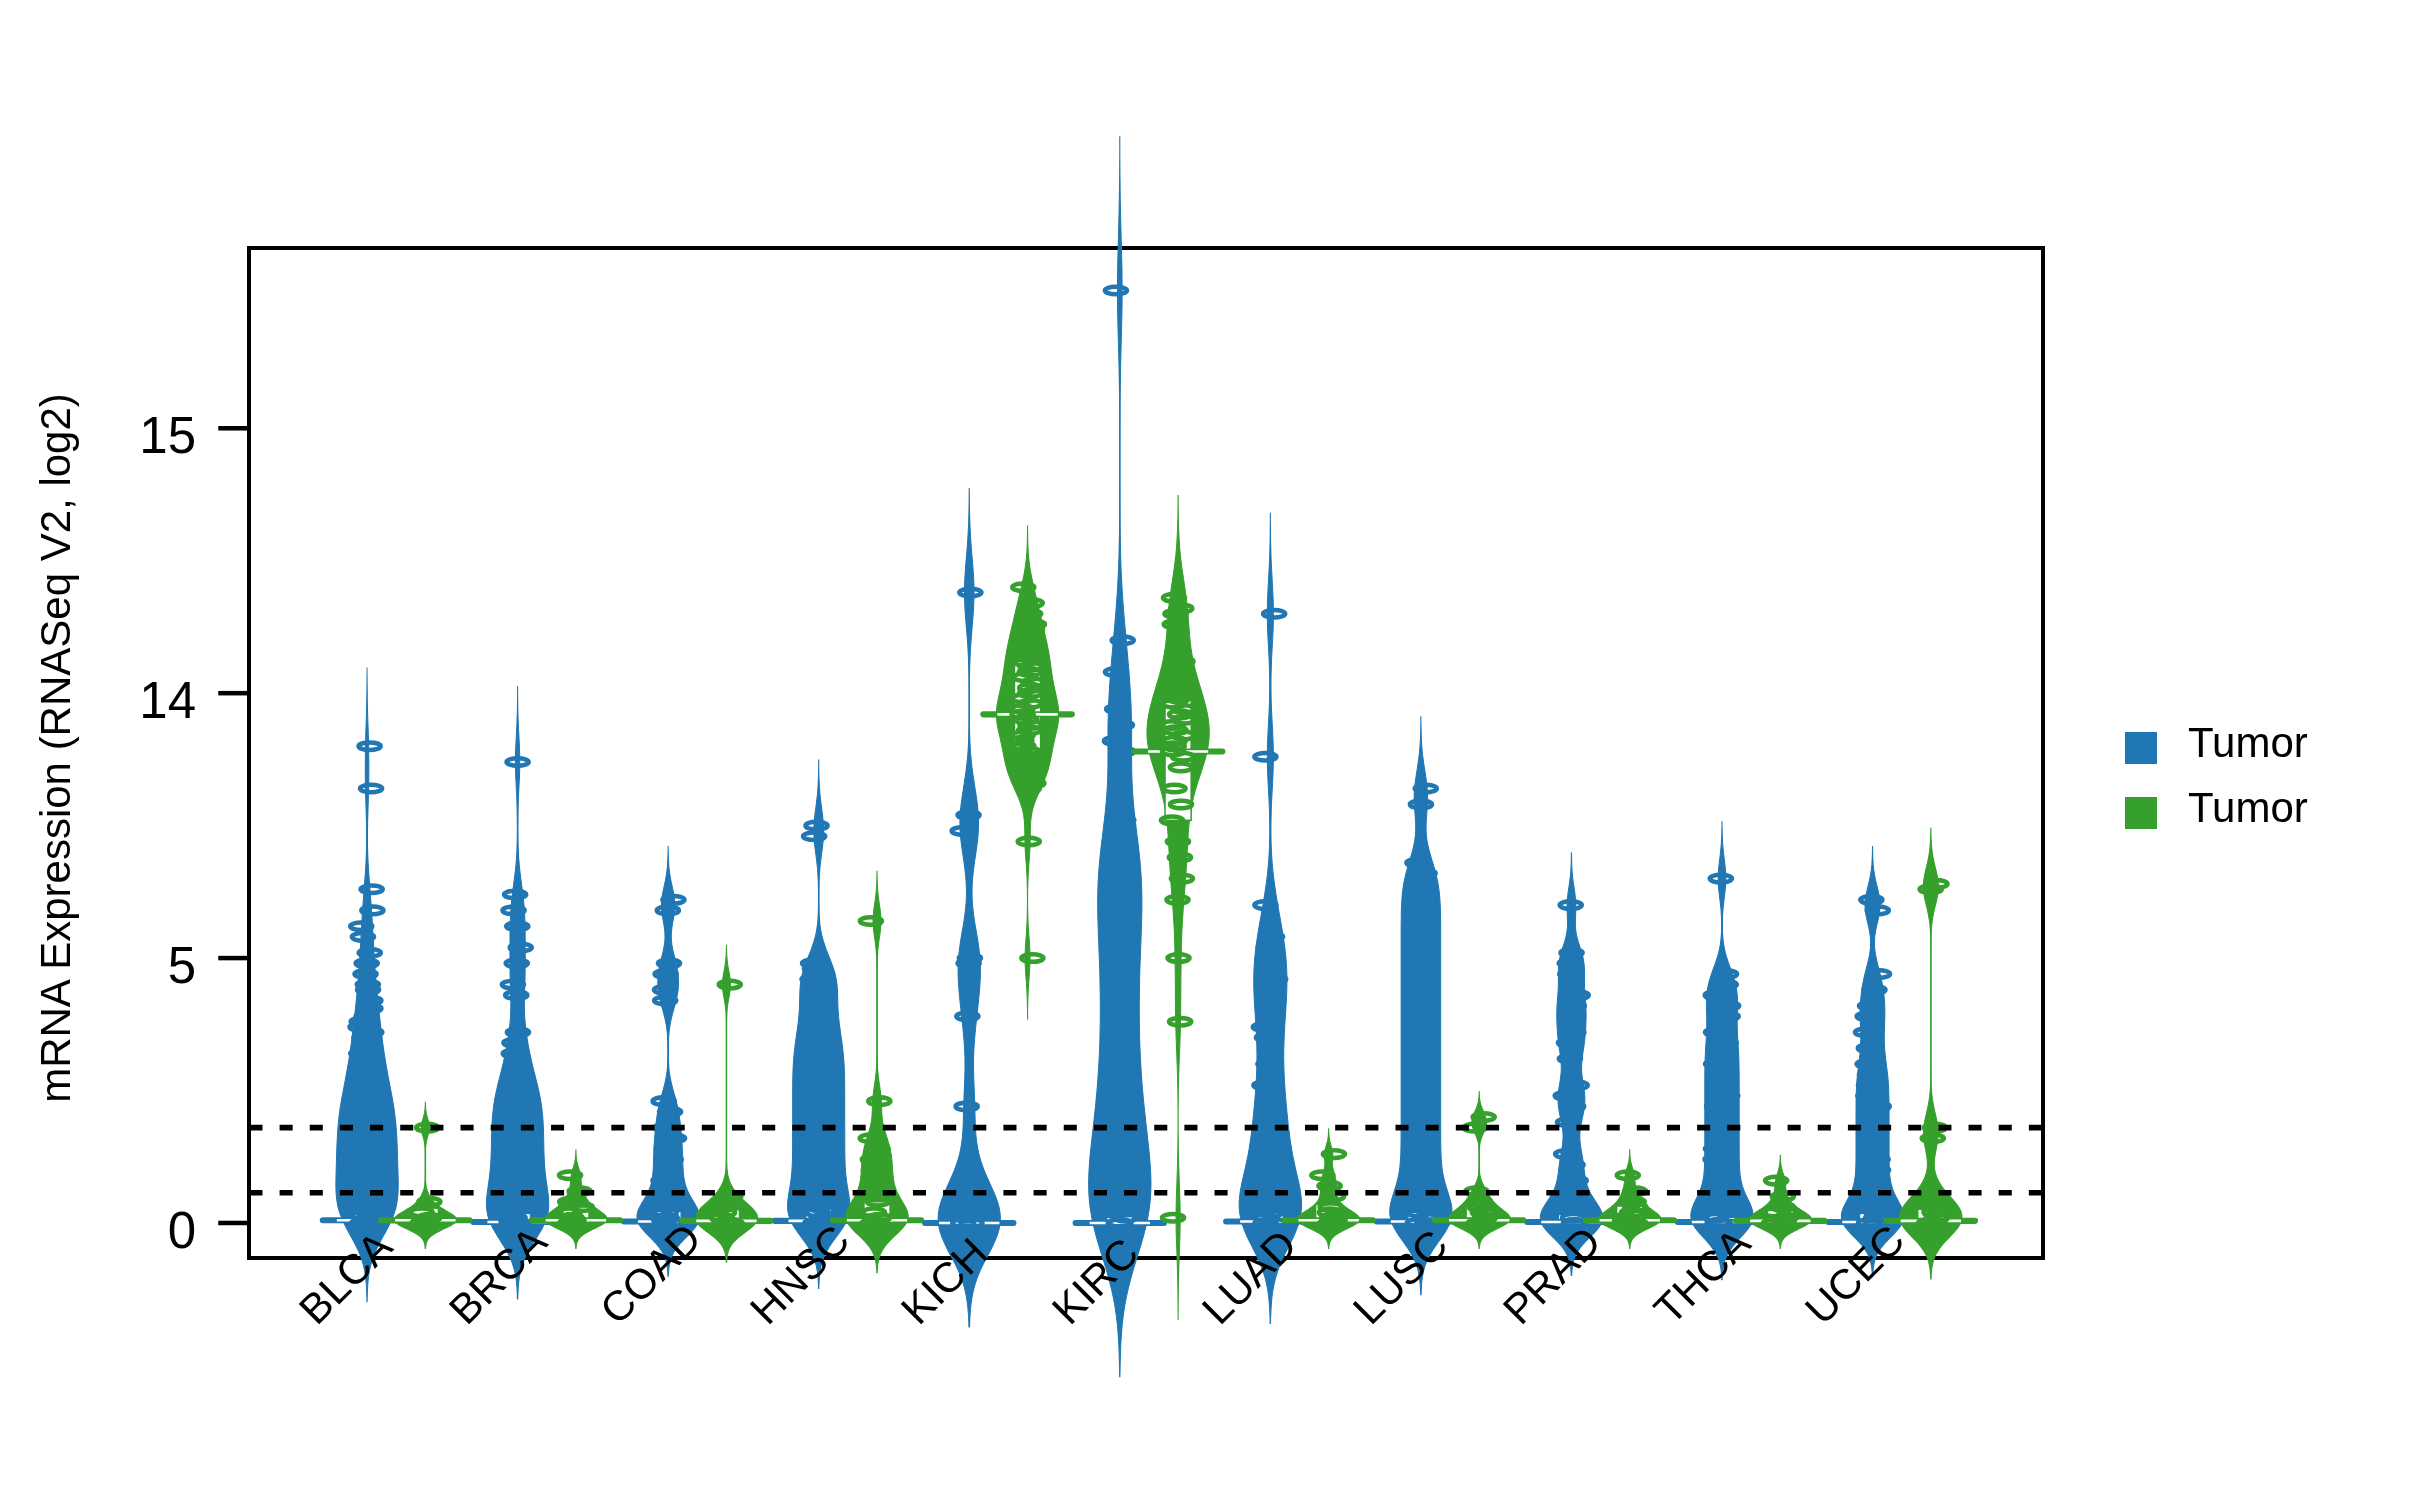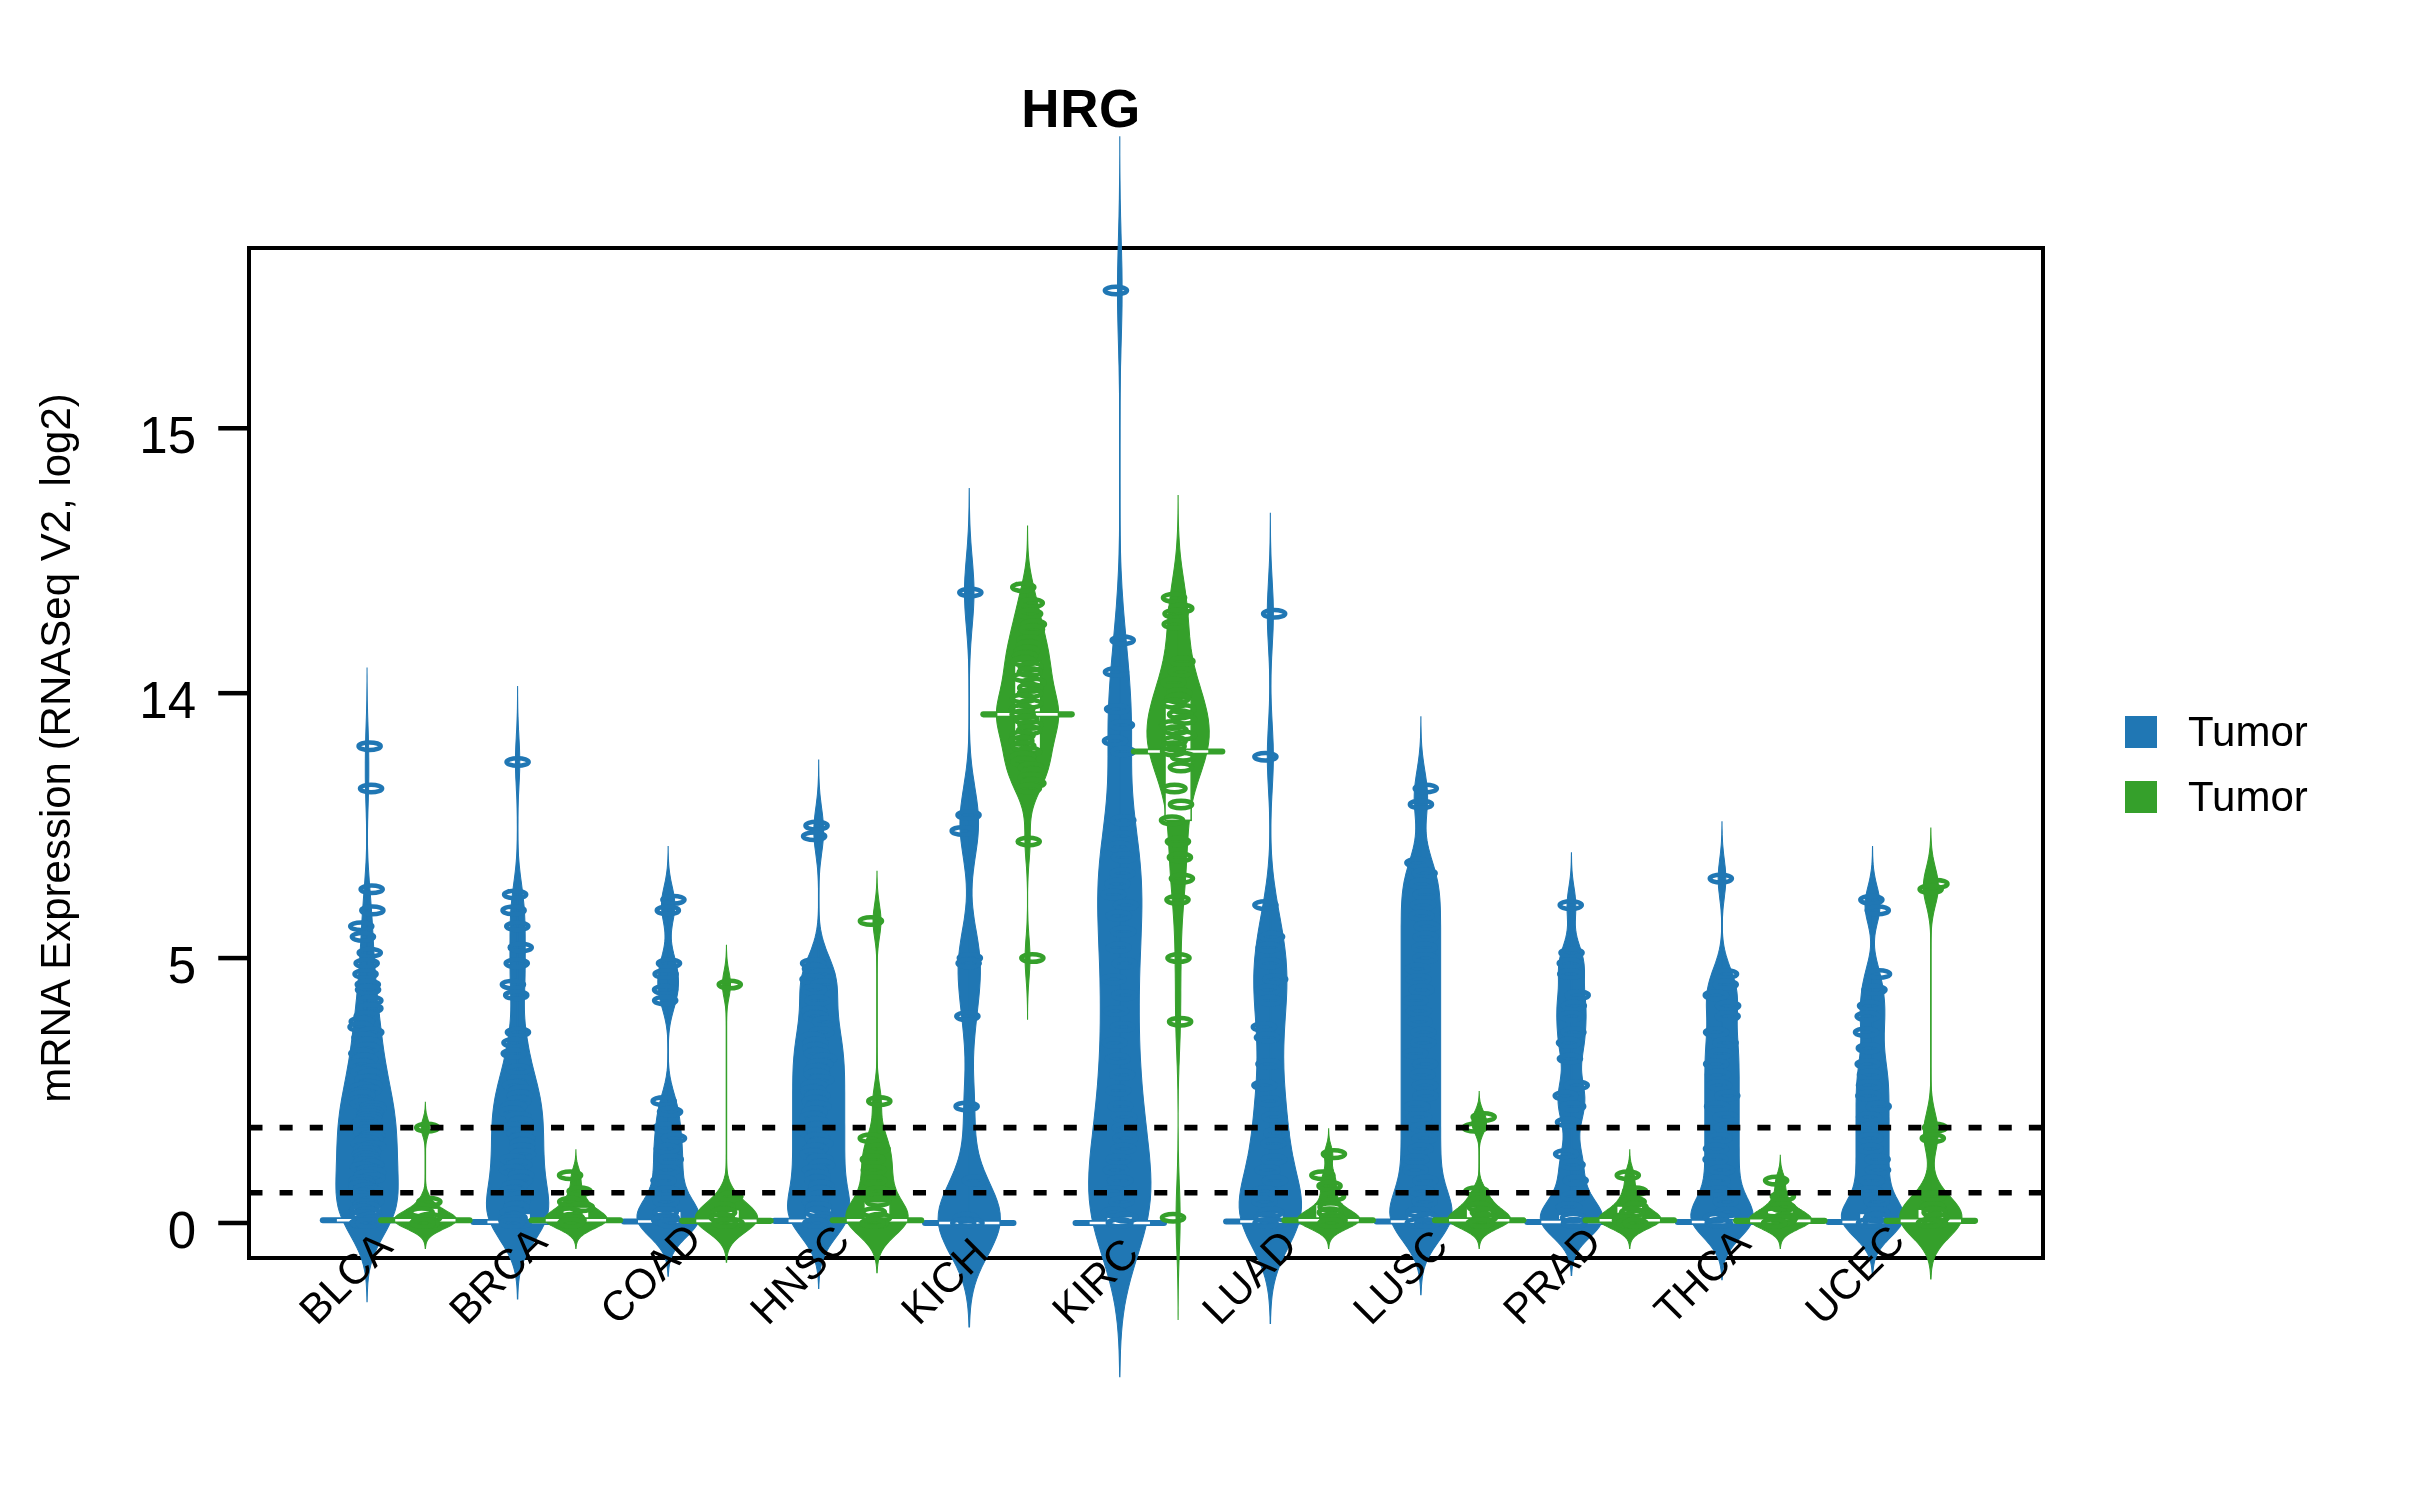--- a/index.html
+++ b/index.html
@@ -24,30 +24,29 @@
     position:absolute;left:-397px;top:724px;width:905px;text-align:center;
     font-size:42px;transform:rotate(-90deg);transform-origin:center center;
     white-space:nowrap;
   }
   .ytick-text{position:absolute;font-size:51px;text-align:right;width:80px;}
   .xtick-text{position:absolute;font-size:42px;white-space:nowrap;
               transform:rotate(-45deg);transform-origin:left top;}
 
   
   #legend{position:absolute;left:2085px;top:699px;}
-  .legend-row{display:flex;align-items:center;height:65px;padding-left:40px;}
+  .legend-row{display:flex;align-items:flex-end;height:65px;padding-left:40px;}
   .legend-swatch{width:32px;height:32px;margin-right:31px;flex:0 0 auto;}
   .legend-text{font-size:42px;line-height:42px;}
 </style>
 </head>
 <body>
 
 <div id="canvaswrap">
 
-  <div id="title">HRG</div>
 
   <div id="yaxis-label">mRNA Expression (RNASeq V2, log2)</div>
 
   <div id="plotarea"></div>
 
   <svg class="layer" id="glyphs" width="2413" height="1508" viewBox="0 0 4800 3000">
       <path d="M729.8,2589.5 L729.6,2580.5 L729.3,2571.5 L728.9,2562.5 L728.4,2553.5 L727.5,2544.5 L726.4,2535.4 L724.8,2526.4 L722.8,2517.4 L720.3,2508.4 L717.2,2499.4 L713.6,2490.4 L709.4,2481.4 L704.9,2472.4 L700.0,2463.4 L695.1,2454.3 L690.2,2445.3 L685.5,2436.3 L681.3,2427.3 L677.6,2418.3 L674.5,2409.3 L672.1,2400.3 L670.4,2391.3 L669.2,2382.2 L668.4,2373.2 L668.1,2364.2 L668.0,2355.2 L668.1,2346.2 L668.3,2337.2 L668.6,2328.2 L668.8,2319.2 L669.1,2310.2 L669.4,2301.1 L669.6,2292.1 L669.9,2283.1 L670.3,2274.1 L670.7,2265.1 L671.2,2256.1 L671.8,2247.1 L672.5,2238.1 L673.4,2229.1 L674.5,2220.0 L675.6,2211.0 L676.9,2202.0 L678.4,2193.0 L679.9,2184.0 L681.6,2175.0 L683.3,2166.0 L685.0,2157.0 L686.8,2147.9 L688.5,2138.9 L690.1,2129.9 L691.7,2120.9 L693.3,2111.9 L694.7,2102.9 L696.1,2093.9 L697.4,2084.9 L698.6,2075.9 L699.8,2066.8 L700.9,2057.8 L702.0,2048.8 L703.1,2039.8 L704.1,2030.8 L705.2,2021.8 L706.2,2012.8 L707.2,2003.8 L708.1,1994.7 L709.1,1985.7 L709.9,1976.7 L710.8,1967.7 L711.6,1958.7 L712.4,1949.7 L713.1,1940.7 L713.8,1931.7 L714.4,1922.7 L715.0,1913.6 L715.6,1904.6 L716.2,1895.6 L716.7,1886.6 L717.2,1877.6 L717.7,1868.6 L718.2,1859.6 L718.7,1850.6 L719.2,1841.5 L719.7,1832.5 L720.3,1823.5 L720.9,1814.5 L721.5,1805.5 L722.2,1796.5 L722.8,1787.5 L723.5,1778.5 L724.2,1769.5 L724.9,1760.4 L725.6,1751.4 L726.2,1742.4 L726.8,1733.4 L727.4,1724.4 L727.9,1715.4 L728.3,1706.4 L728.6,1697.4 L728.9,1688.3 L729.1,1679.3 L729.1,1670.3 L729.2,1661.3 L729.1,1652.3 L728.9,1643.3 L728.8,1634.3 L728.5,1625.3 L728.3,1616.3 L728.0,1607.2 L727.7,1598.2 L727.4,1589.2 L727.2,1580.2 L726.9,1571.2 L726.8,1562.2 L726.6,1553.2 L726.5,1544.2 L726.5,1535.2 L726.5,1526.1 L726.5,1517.1 L726.6,1508.1 L726.7,1499.1 L726.8,1490.1 L727.0,1481.1 L727.2,1472.1 L727.4,1463.1 L727.7,1454.0 L728.0,1445.0 L728.3,1436.0 L728.6,1427.0 L728.9,1418.0 L729.1,1409.0 L729.3,1400.0 L729.5,1391.0 L729.6,1382.0 L729.7,1372.9 L729.8,1363.9 L729.9,1354.9 L729.9,1345.9 L730.0,1336.9 L730.0,1327.9 L730.0,1327.9 L730.0,1336.9 L730.1,1345.9 L730.1,1354.9 L730.2,1363.9 L730.3,1372.9 L730.4,1382.0 L730.5,1391.0 L730.7,1400.0 L730.9,1409.0 L731.1,1418.0 L731.4,1427.0 L731.7,1436.0 L732.0,1445.0 L732.3,1454.0 L732.6,1463.1 L732.8,1472.1 L733.0,1481.1 L733.2,1490.1 L733.3,1499.1 L733.4,1508.1 L733.5,1517.1 L733.5,1526.1 L733.5,1535.2 L733.5,1544.2 L733.4,1553.2 L733.2,1562.2 L733.1,1571.2 L732.8,1580.2 L732.6,1589.2 L732.3,1598.2 L732.0,1607.2 L731.7,1616.3 L731.5,1625.3 L731.2,1634.3 L731.1,1643.3 L730.9,1652.3 L730.8,1661.3 L730.9,1670.3 L730.9,1679.3 L731.1,1688.3 L731.4,1697.4 L731.7,1706.4 L732.1,1715.4 L732.6,1724.4 L733.2,1733.4 L733.8,1742.4 L734.4,1751.4 L735.1,1760.4 L735.8,1769.5 L736.5,1778.5 L737.2,1787.5 L737.8,1796.5 L738.5,1805.5 L739.1,1814.5 L739.7,1823.5 L740.3,1832.5 L740.8,1841.5 L741.3,1850.6 L741.8,1859.6 L742.3,1868.6 L742.8,1877.6 L743.3,1886.6 L743.8,1895.6 L744.4,1904.6 L745.0,1913.6 L745.6,1922.7 L746.2,1931.7 L746.9,1940.7 L747.6,1949.7 L748.4,1958.7 L749.2,1967.7 L750.1,1976.7 L750.9,1985.7 L751.9,1994.7 L752.8,2003.8 L753.8,2012.8 L754.8,2021.8 L755.9,2030.8 L756.9,2039.8 L758.0,2048.8 L759.1,2057.8 L760.2,2066.8 L761.4,2075.9 L762.6,2084.9 L763.9,2093.9 L765.3,2102.9 L766.7,2111.9 L768.3,2120.9 L769.9,2129.9 L771.5,2138.9 L773.2,2147.9 L775.0,2157.0 L776.7,2166.0 L778.4,2175.0 L780.1,2184.0 L781.6,2193.0 L783.1,2202.0 L784.4,2211.0 L785.5,2220.0 L786.6,2229.1 L787.5,2238.1 L788.2,2247.1 L788.8,2256.1 L789.3,2265.1 L789.7,2274.1 L790.1,2283.1 L790.4,2292.1 L790.6,2301.1 L790.9,2310.2 L791.2,2319.2 L791.4,2328.2 L791.7,2337.2 L791.9,2346.2 L792.0,2355.2 L791.9,2364.2 L791.6,2373.2 L790.8,2382.2 L789.6,2391.3 L787.9,2400.3 L785.5,2409.3 L782.4,2418.3 L778.7,2427.3 L774.5,2436.3 L769.8,2445.3 L764.9,2454.3 L760.0,2463.4 L755.1,2472.4 L750.6,2481.4 L746.4,2490.4 L742.8,2499.4 L739.7,2508.4 L737.2,2517.4 L735.2,2526.4 L733.6,2535.4 L732.5,2544.5 L731.6,2553.5 L731.1,2562.5 L730.7,2571.5 L730.4,2580.5 L730.2,2589.5 Z" fill="#2077b4" stroke="#2077b4" stroke-width="2"></path>
       <rect x="704" y="2401.38" width="52" height="31.61999999999989" fill="#ffffff" stroke="#2077b4" stroke-width="3"></rect>
       <line x1="642" y1="2427.73" x2="818" y2="2427.73" stroke="#2077b4" stroke-width="12" stroke-linecap="round"></line>
       <line x1="670" y1="2427.73" x2="790" y2="2427.73" stroke="#ffffff" stroke-width="5"></line>

